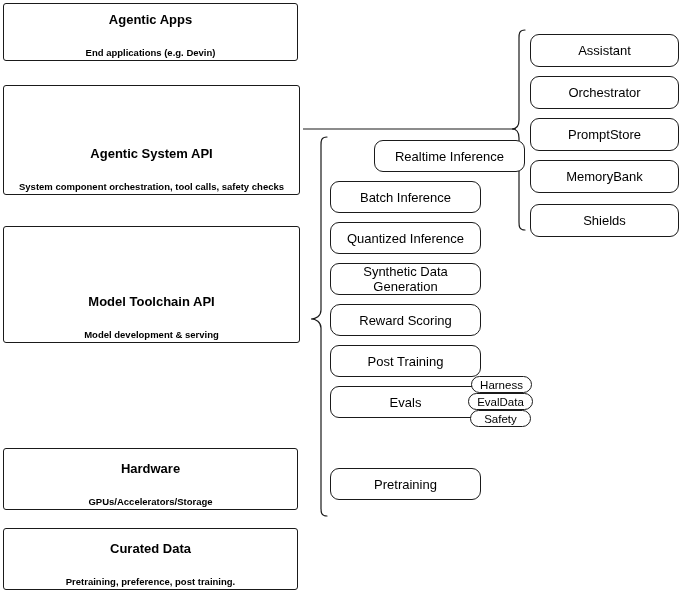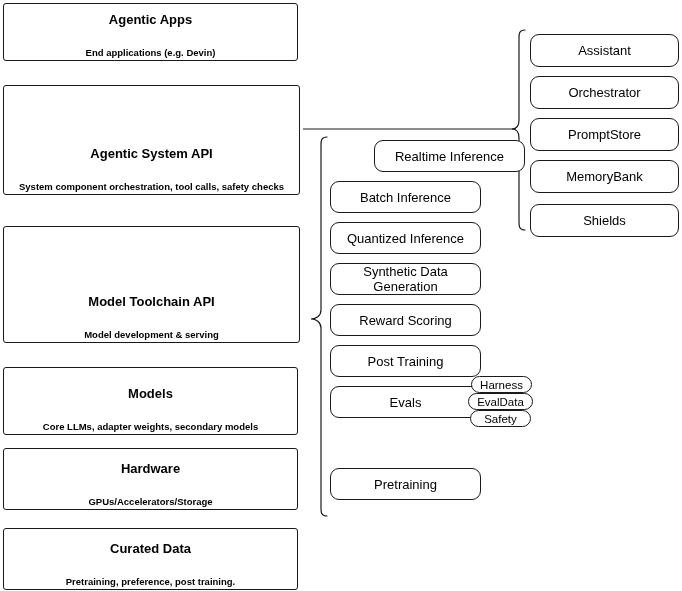--- a/index.html
+++ b/index.html
@@ -122,40 +122,36 @@
   <div class="layer-box" style="left:3px; top:85px; width:297px; height:110px;">
     <div class="layer-title">Agentic System API</div>
     <div class="layer-sub">System component orchestration, tool calls, safety checks</div>
   </div>
 
   <div class="layer-box" style="left:3px; top:226px; width:297px; height:117px;">
     <div class="layer-title">Model Toolchain API</div>
     <div class="layer-sub">Model development &amp; serving</div>
   </div>
 
-  <div class="layer-box" style="left:3px; top:367px; width:295px; height:68px;">
-    <div class="layer-title">Models</div>
-    <div class="layer-sub">Core LLMs, adapter weights, secondary models</div>
-  </div>
 
   <div class="layer-box" style="left:3px; top:448px; width:295px; height:62px;">
     <div class="layer-title">Hardware</div>
     <div class="layer-sub">GPUs/Accelerators/Storage</div>
   </div>
 
   <div class="layer-box" style="left:3px; top:528px; width:295px; height:62px;">
     <div class="layer-title">Curated Data</div>
     <div class="layer-sub">Pretraining, preference, post training.</div>
   </div>
 
   <div class="pill-box" style="left:330px; top:140px; width:151px; height:32px;margin-left:44px;">Realtime Inference</div>
   <div class="pill-box" style="left:330px; top:181px; width:151px; height:32px;">Batch Inference</div>
   <div class="pill-box" style="left:330px; top:222px; width:151px; height:32px;">Quantized Inference</div>
   <div class="pill-box" style="left:330px; top:263px; width:151px; height:32px;">Synthetic Data Generation</div>
-  <div class="pill-box" style="left:330px; top:304px; width:151px; height:32px;">Reward Scoring</div>
+  <div class="pill-box" style="left:330px; top:304px; width:151px; height:32px;border-radius:10px;">Reward Scoring</div>
   <div class="pill-box" style="left:330px; top:345px; width:151px; height:32px;">Post Training</div>
   <div class="pill-box" style="left:330px; top:386px; width:151px; height:32px;">Evals</div>
   <div class="pill-box" style="left:330px; top:468px; width:151px; height:32px;">Pretraining</div>
 
   <div class="tag-pill" style="left:471px; top:376px; width:61px; height:17px;">Harness</div>
   <div class="tag-pill" style="left:468px; top:393px; width:65px; height:17px;">EvalData</div>
   <div class="tag-pill" style="left:470px; top:410px; width:61px; height:17px;">Safety</div>
 
   <div class="pill-box" style="left:530px; top:34px; width:149px; height:33px;">Assistant</div>
   <div class="pill-box" style="left:530px; top:76px; width:149px; height:33px;">Orchestrator</div>

